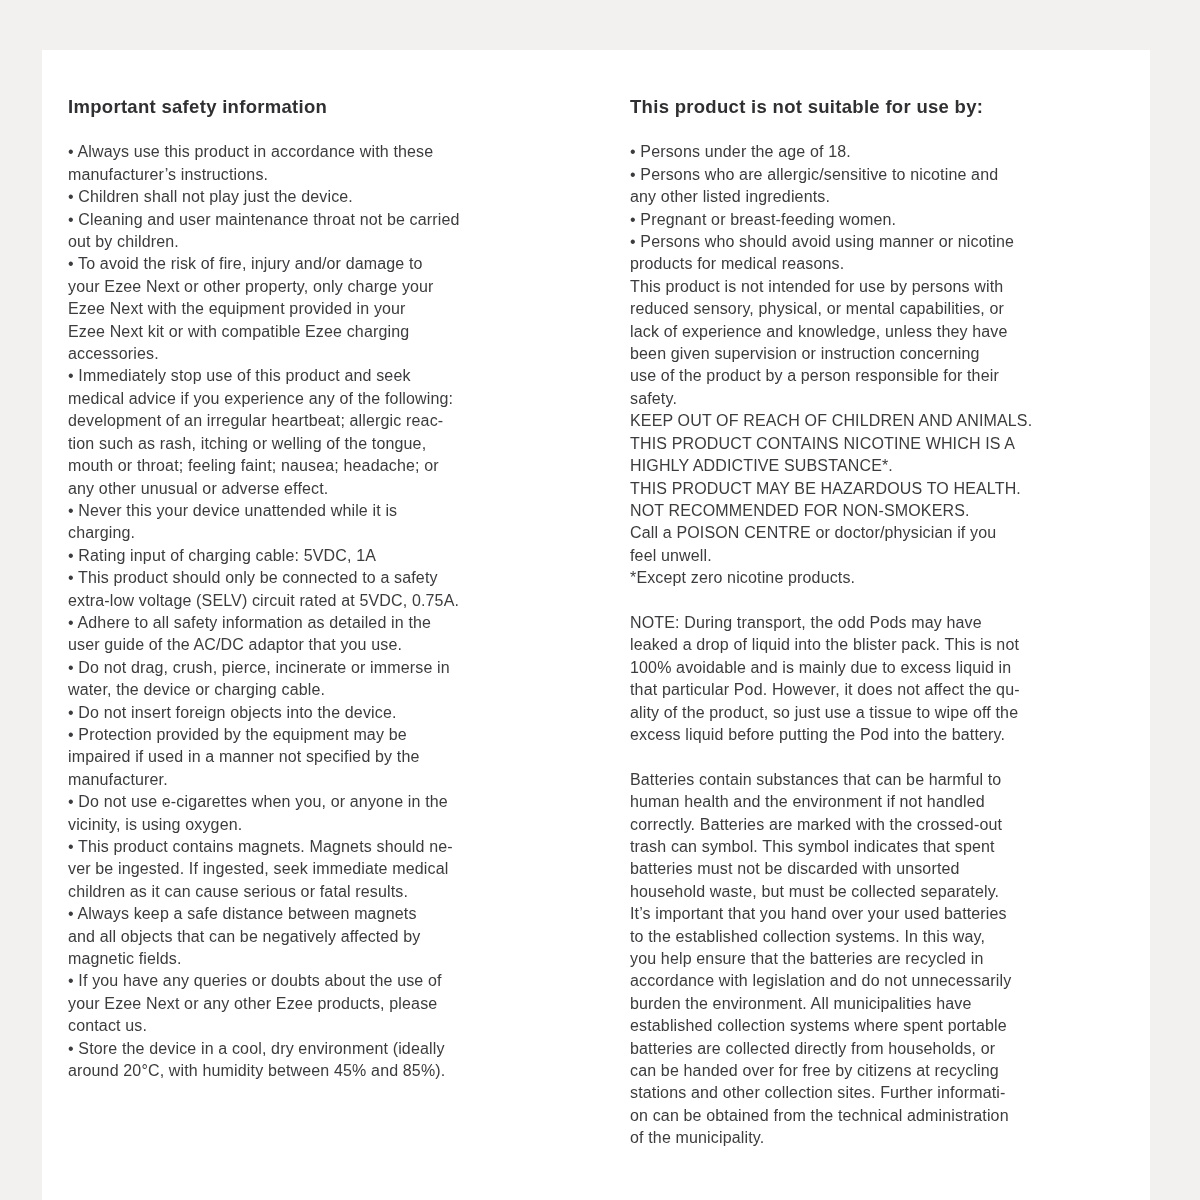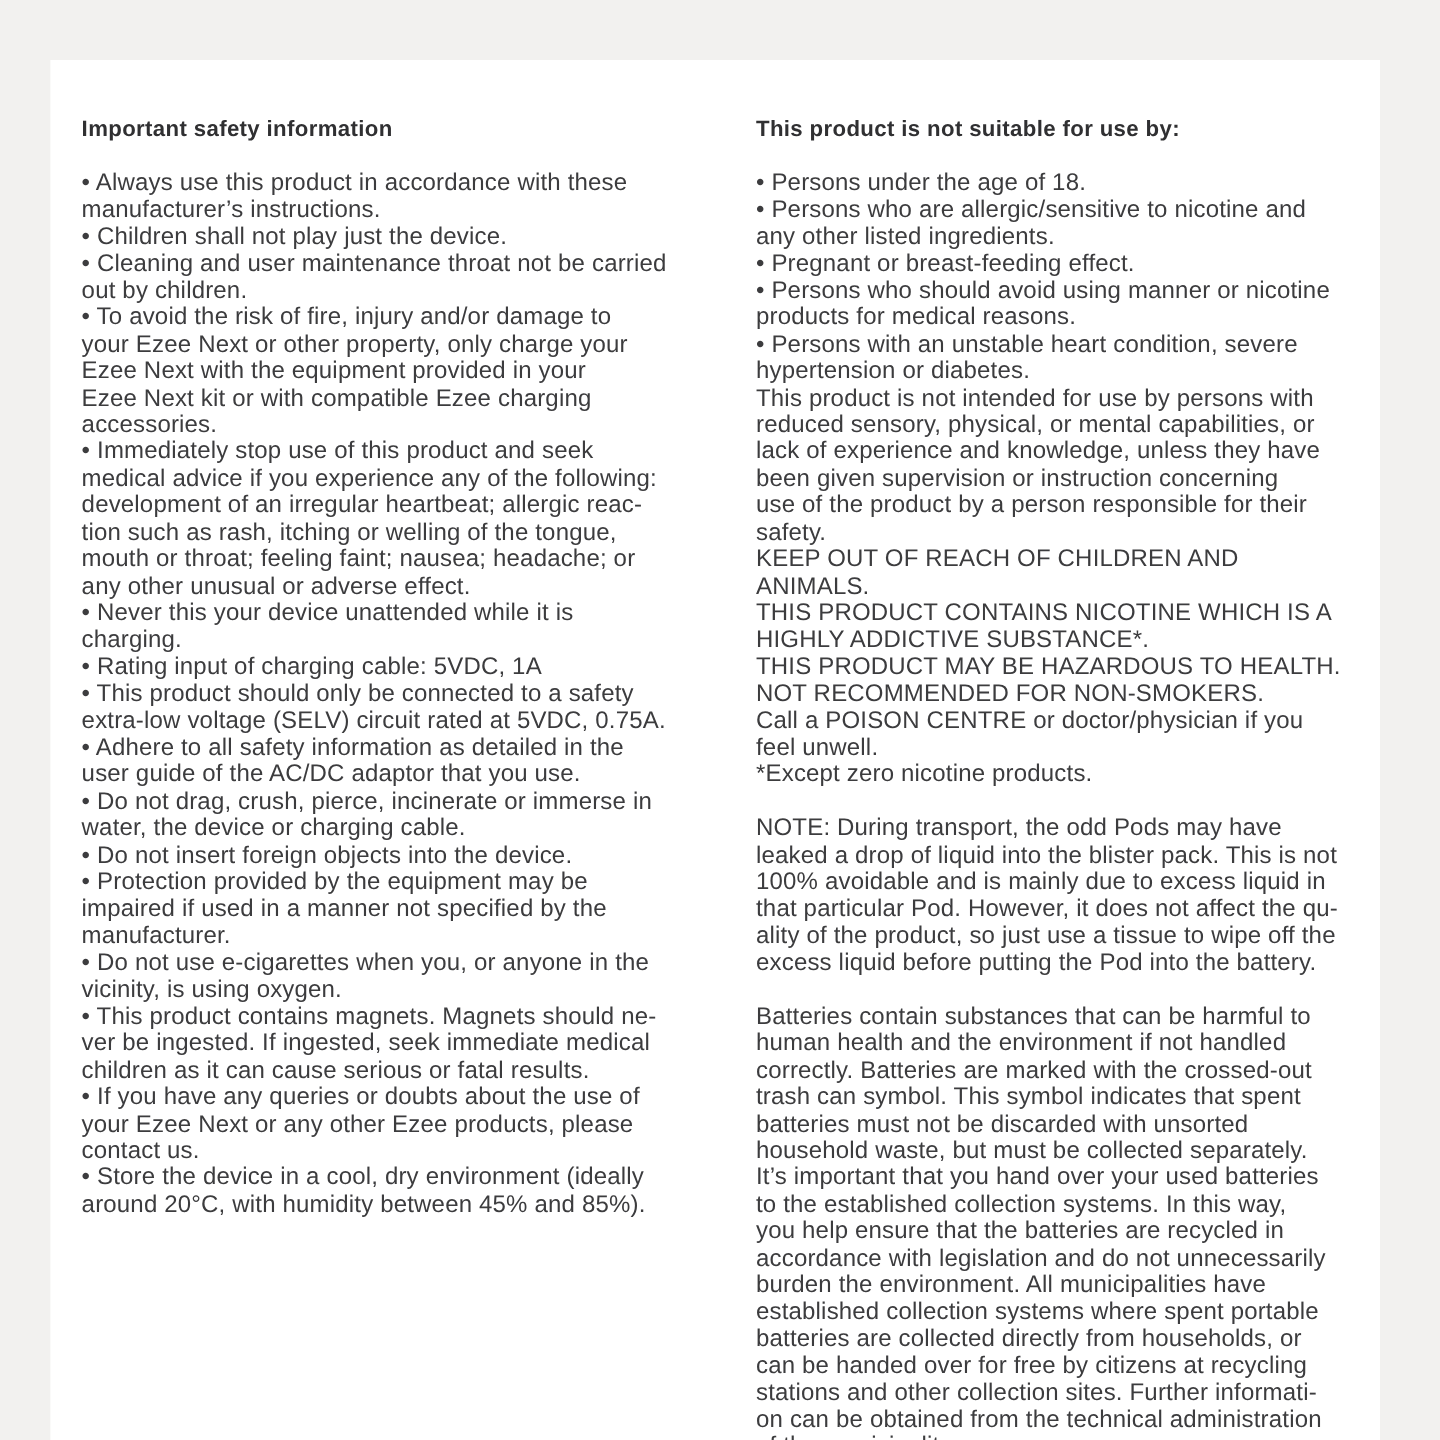--- a/index.html
+++ b/index.html
@@ -34,21 +34,21 @@
   .col-right { flex: 1; min-width: 0; }
   .heading {
     font-size: 18.5px;
     font-weight: bold;
     color: var(--heading);
     letter-spacing: 0.3px;
     line-height: 22.4px;
     margin: 0 0 23px 0;
   }
   .para {
-    font-size: 20px;
+    font-size: 16px;
     line-height: 22.4px;
     color: var(--text);
     letter-spacing: 0.15px;
     white-space: pre-line;
     margin: 0;
   }
   .section + .section { margin-top: 22.4px; }
 </style>
 </head>
 <body>
@@ -86,40 +86,41 @@
 water, the device or charging cable.</p>
             <p class="para">• Do not insert foreign objects into the device.</p>
             <p class="para">• Protection provided by the equipment may be
 impaired if used in a manner not specified by the
 manufacturer.</p>
             <p class="para">• Do not use e-cigarettes when you, or anyone in the
 vicinity, is using oxygen.</p>
             <p class="para">• This product contains magnets. Magnets should ne-
 ver be ingested. If ingested, seek immediate medical
 children as it can cause serious or fatal results.</p>
+            <p class="para">• Always keep a safe distance between magnets
+and all objects that can be negatively affected by
+magnetic fields.</p>
             <p class="para">• If you have any queries or doubts about the use of
 your Ezee Next or any other Ezee products, please
 contact us.</p>
             <p class="para">• Store the device in a cool, dry environment (ideally
 around 20°C, with humidity between 45% and 85%).</p>
           </div>
         </div>
     </div>
     <div class="col col-right">
       <h2 class="heading">This product is not suitable for use by:</h2>
       <div class="body">
           <div class="section">
             <p class="para">• Persons under the age of 18.</p>
             <p class="para">• Persons who are allergic/sensitive to nicotine and
 any other listed ingredients.</p>
-            <p class="para">• Pregnant or breast-feeding effect.</p>
+            <p class="para">• Pregnant or breast-feeding women.</p>
             <p class="para">• Persons who should avoid using manner or nicotine
 products for medical reasons.</p>
-            <p class="para">• Persons with an unstable heart condition, severe
-hypertension or diabetes.</p>
             <p class="para">This product is not intended for use by persons with
 reduced sensory, physical, or mental capabilities, or
 lack of experience and knowledge, unless they have
 been given supervision or instruction concerning
 use of the product by a person responsible for their
 safety.</p>
             <p class="para">KEEP OUT OF REACH OF CHILDREN AND ANIMALS.
 THIS PRODUCT CONTAINS NICOTINE WHICH IS A
 HIGHLY ADDICTIVE SUBSTANCE*.
 THIS PRODUCT MAY BE HAZARDOUS TO HEALTH.

